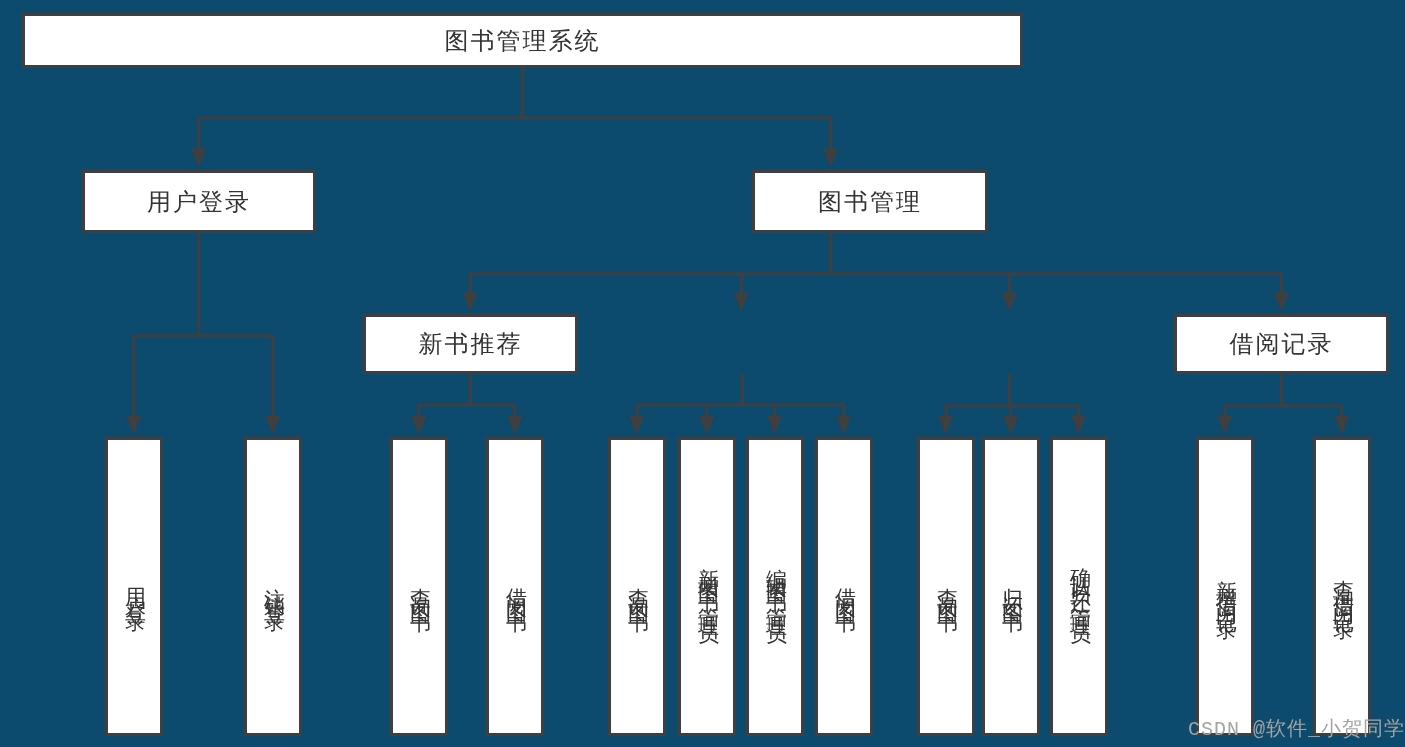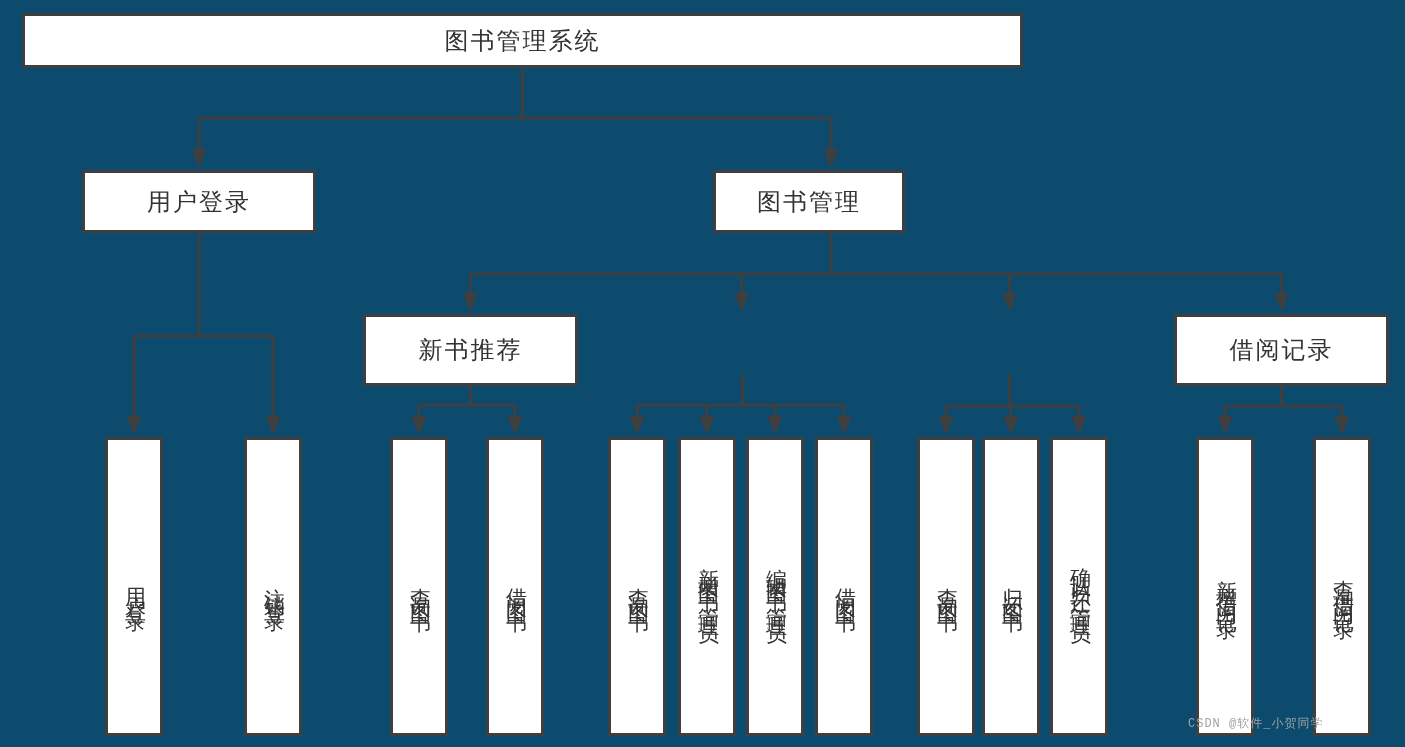--- a/index.html
+++ b/index.html
@@ -16,33 +16,33 @@
     position:absolute;
     box-sizing:border-box;
     background:#ffffff;
     border:3px solid #3f3f3f;
     display:flex;align-items:center;justify-content:center;
     z-index:1;
   }
   .hnode{font-size:24px;letter-spacing:2px;}
   .root{left:22px;top:13px;width:1001px;height:55px;}
   .lvl2{top:170px;width:234px;height:63px;}
-  .lvl3{top:314px;width:215px;height:72px;text-align:right;}
+  .lvl3{top:314px;width:215px;height:60px;text-align:right;}
   .leaf{top:437px;width:58px;height:299px;}
   .vtext{
     writing-mode:vertical-rl;
     text-orientation:mixed;
     font-size:21px;
     letter-spacing:8px;
     line-height:1;
     white-space:nowrap;
   }
   .watermark{
     position:absolute;left:1188px;top:715px;
-    font-size:12px;color:#a3a3a3;letter-spacing:1px;
+    font-size:20px;color:#a3a3a3;letter-spacing:1px;
     z-index:2;white-space:nowrap;
   }
 </style>
 </head>
 <body>
 
 <div id="canvas">
 
   <svg id="connectors" width="1405" height="747" viewBox="0 0 1405 747">
     <g stroke="#3f3f3f" stroke-width="3" fill="none">
@@ -84,21 +84,21 @@
     </g>
   </svg>
 
   <div class="node hnode root">
     <span>图书管理系统</span>
   </div>
 
   <div class="node hnode lvl2" style="left:82px;">
     <span>用户登录</span>
   </div>
-  <div class="node hnode lvl2" style="left:713px;width:192px;">
+  <div class="node hnode lvl2" style="left:752px;width:236px;">
     <span>图书管理</span>
   </div>
 
   <div class="node hnode lvl3" style="left:363px;">
     <span>新书推荐</span>
   </div>
   <div class="node hnode lvl3" style="left:1174px;">
     <span>借阅记录</span>
   </div>
 

